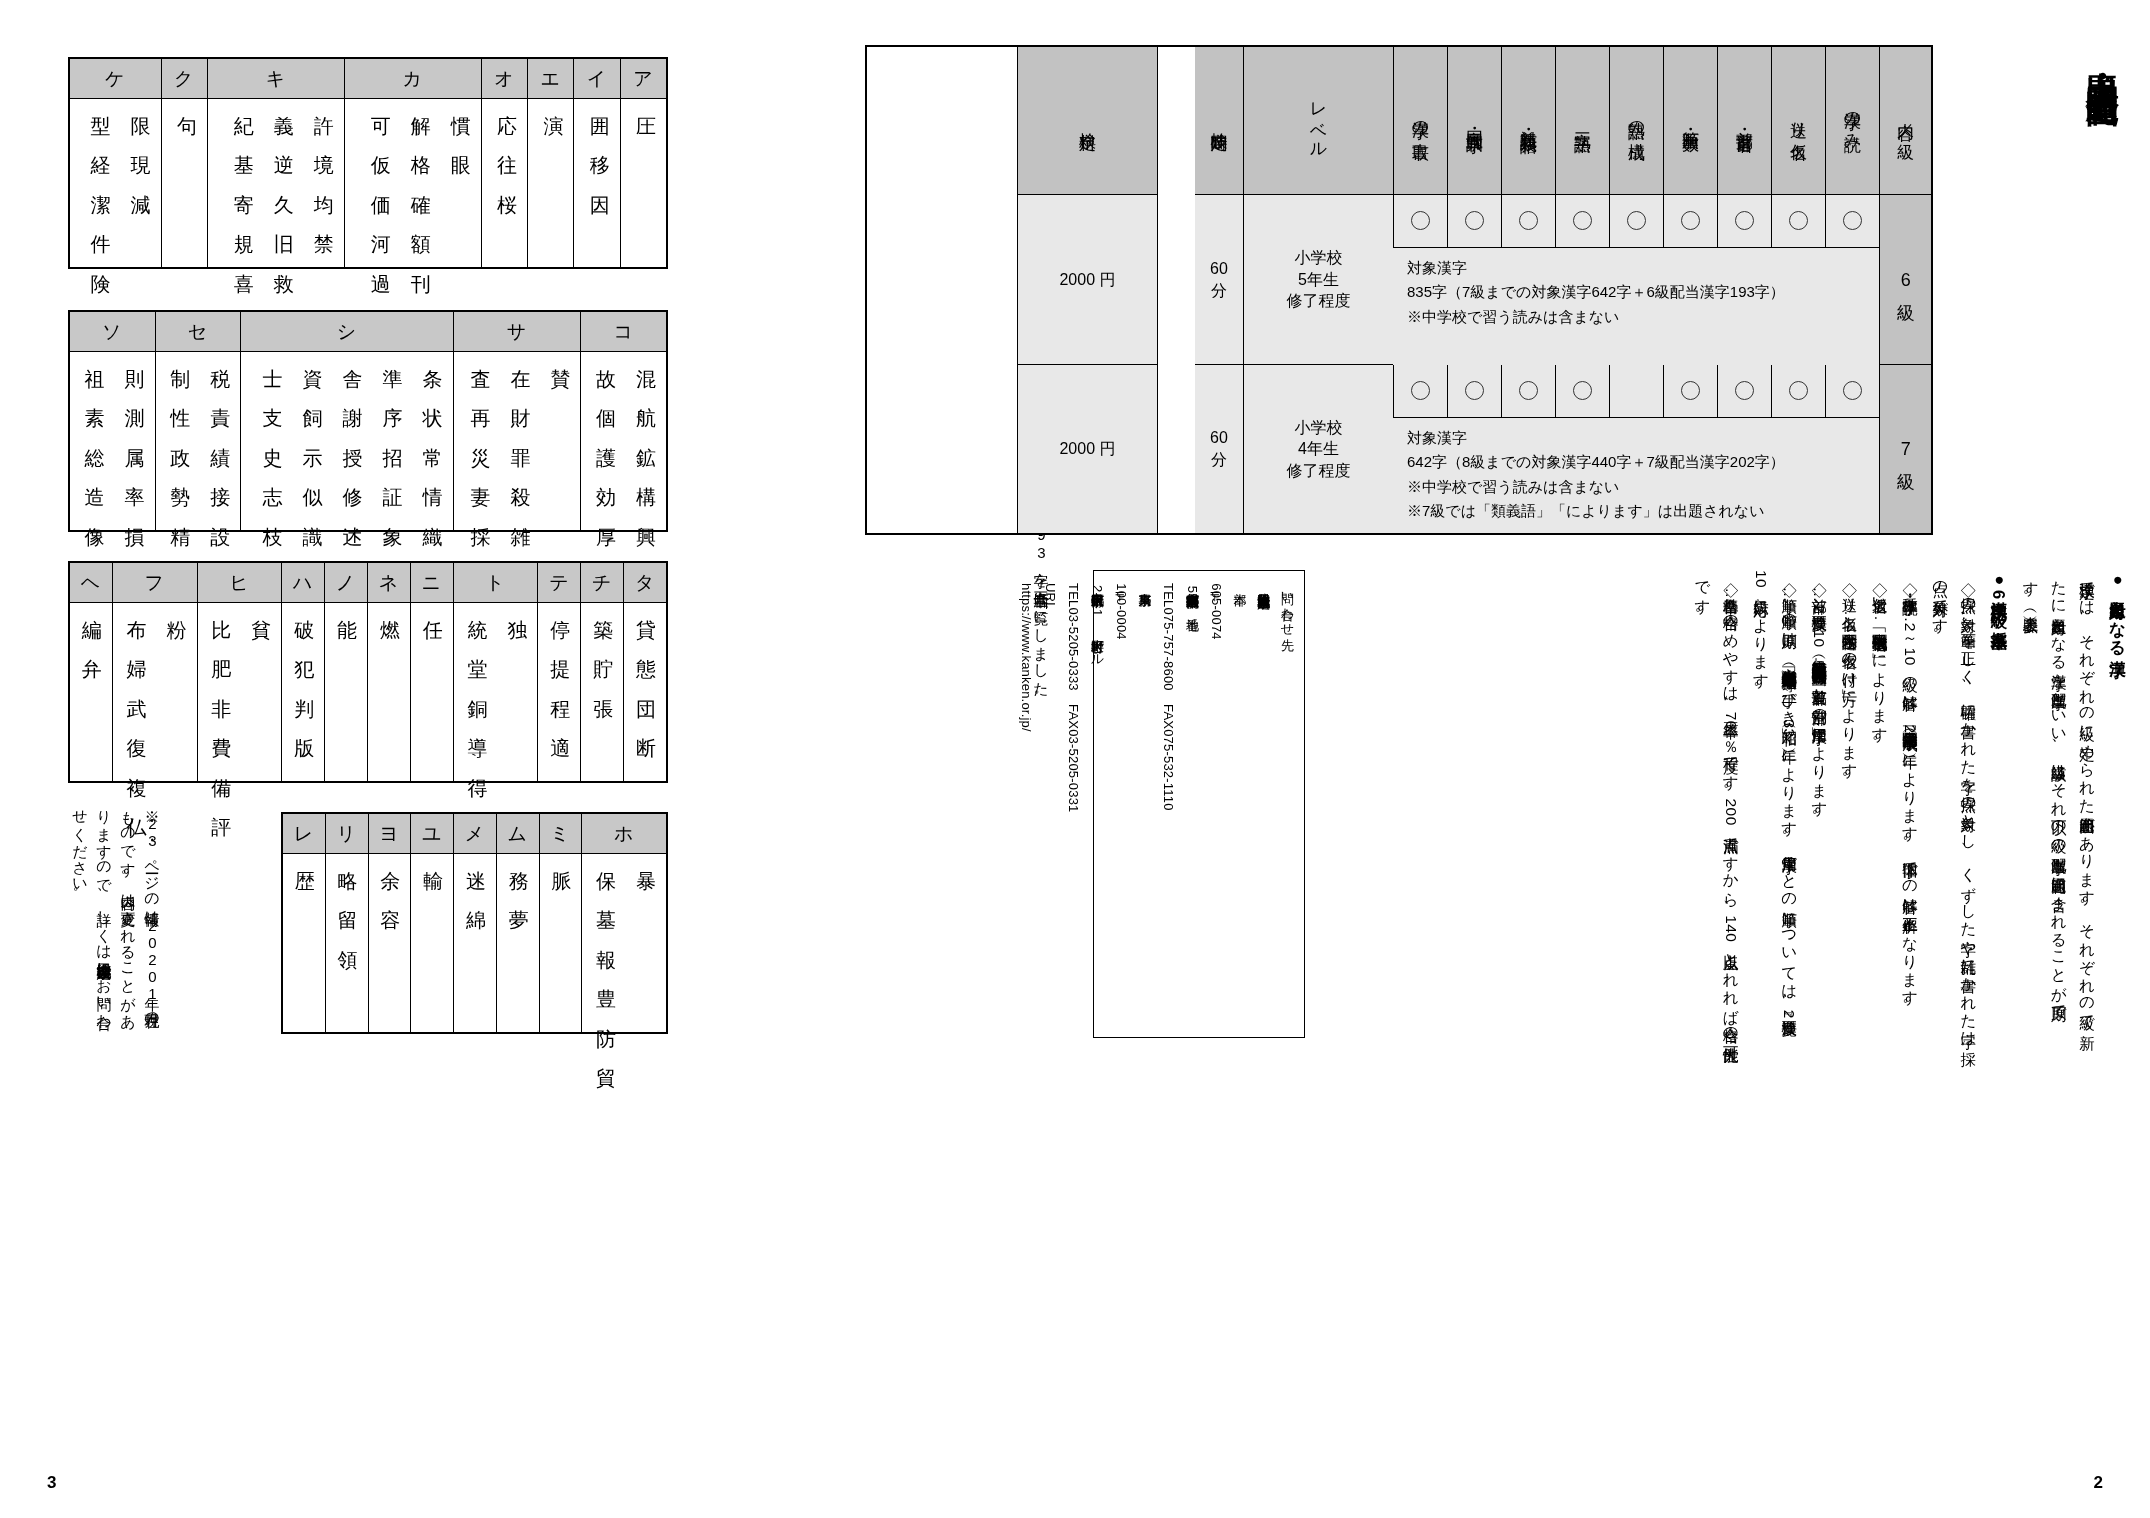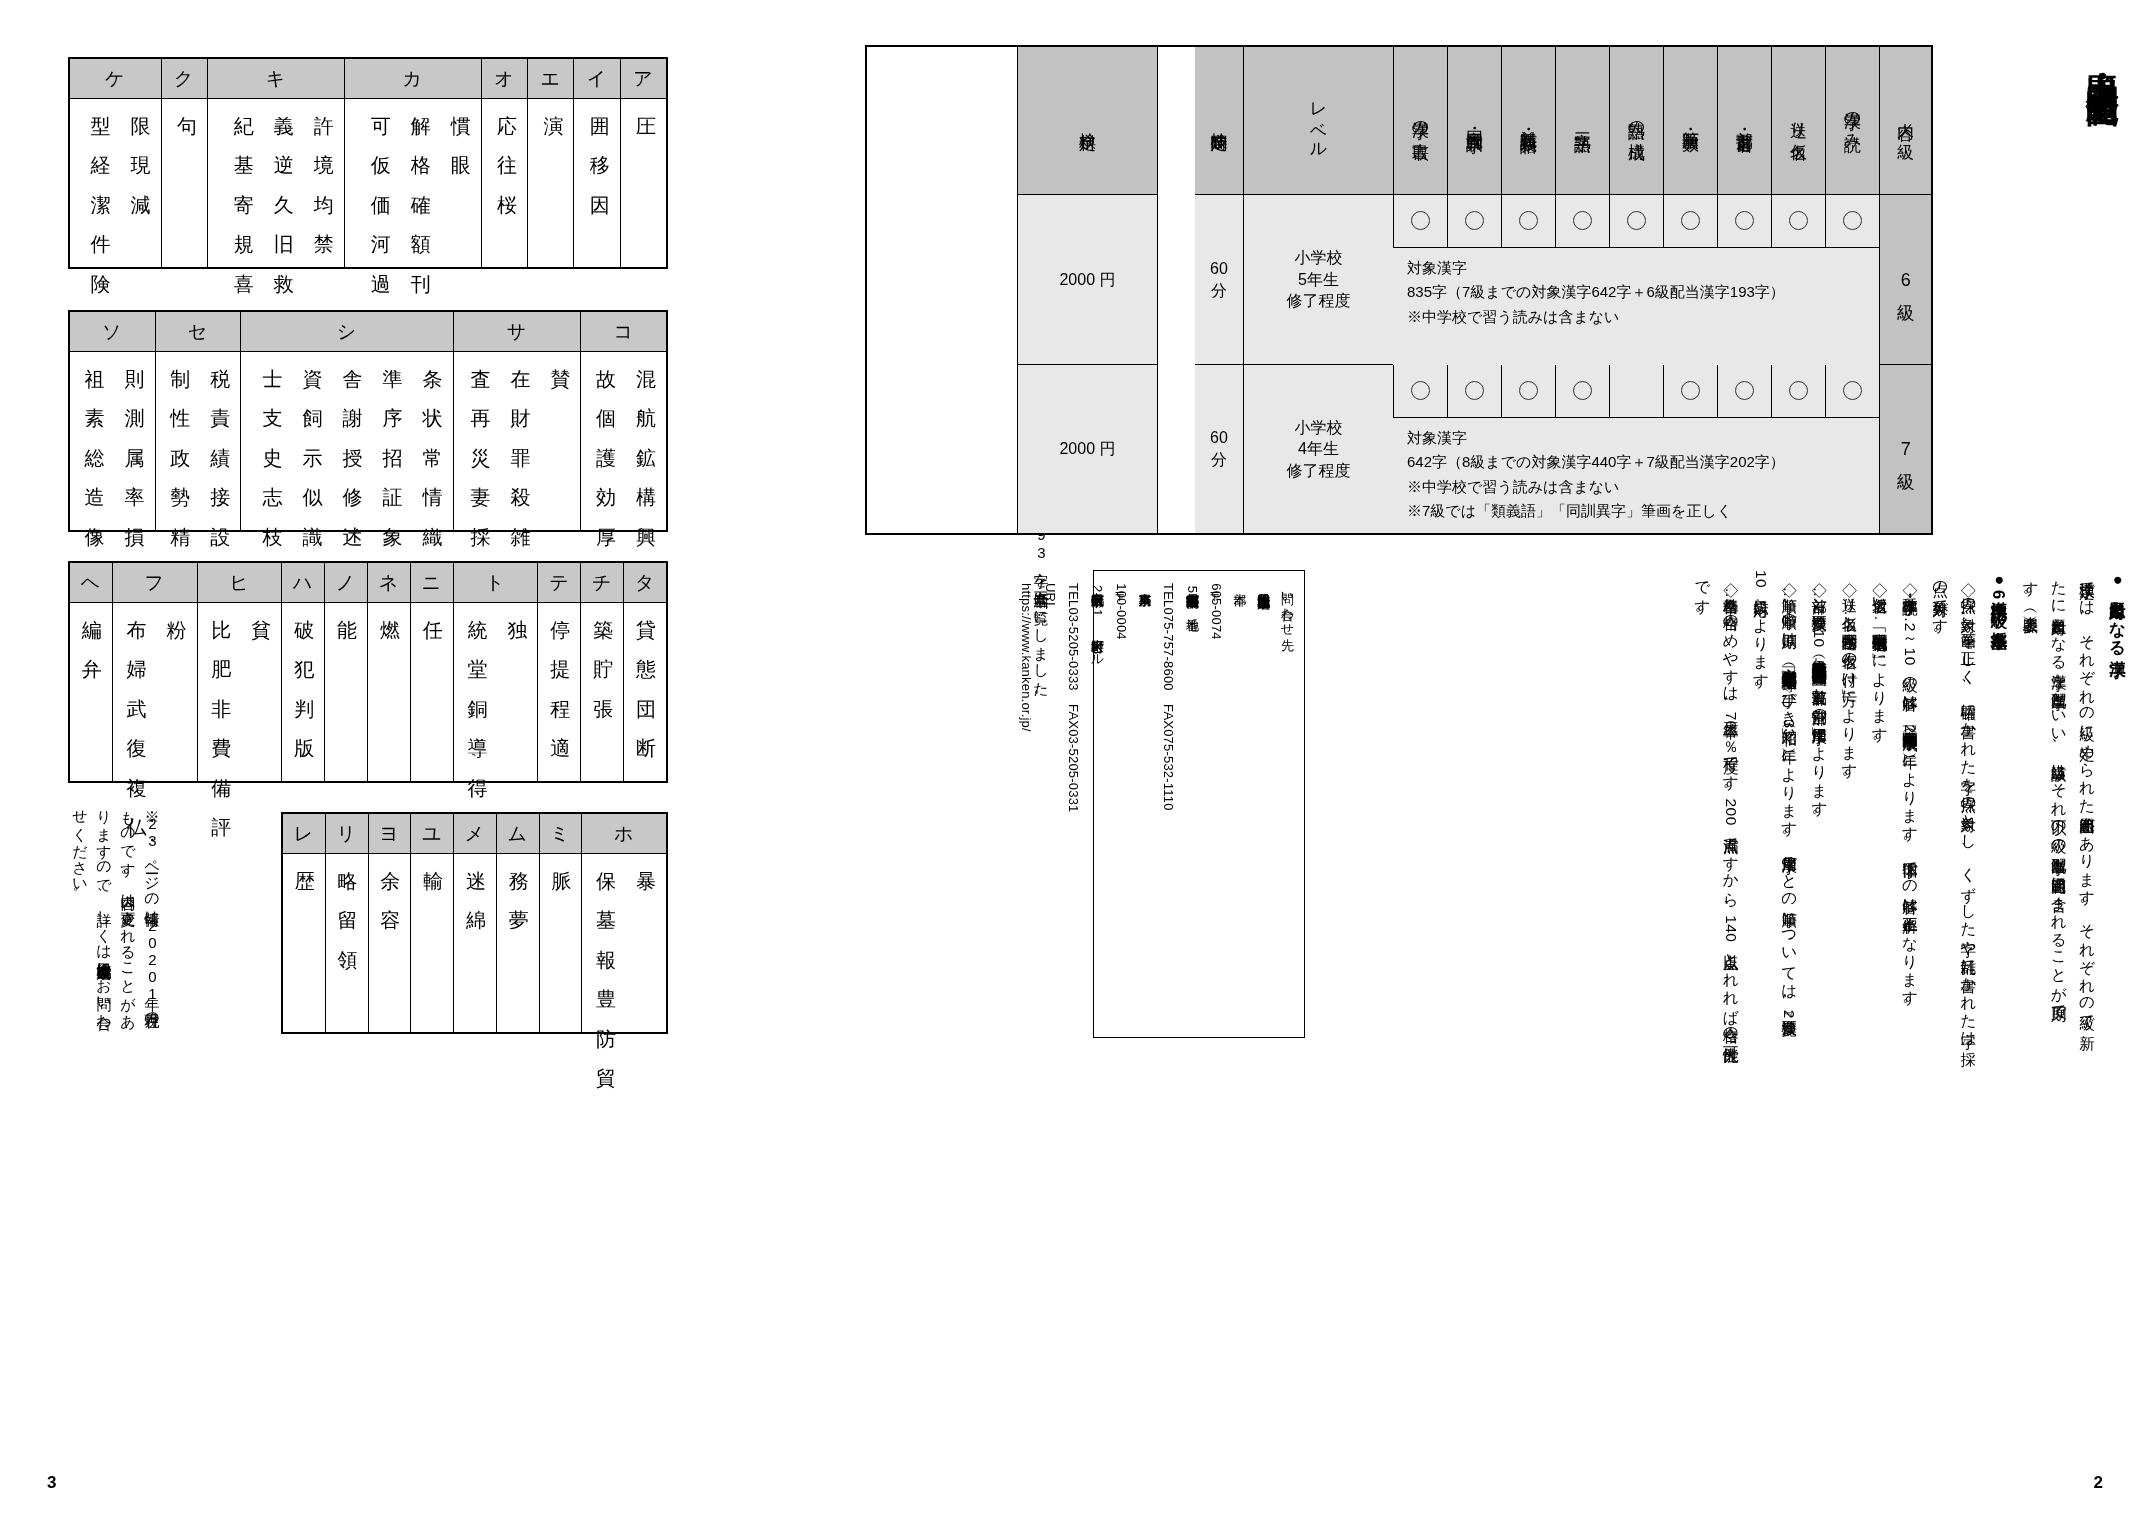--- a/index.html
+++ b/index.html
@@ -780,21 +780,21 @@
         </div>
         <div style="position: absolute; right: 52px; top: 200px; width: 486px; height: 118px; background: rgb(232, 232, 232); border-top: 1.5px solid rgb(0, 0, 0); box-sizing: border-box; padding: 8px 14px; font-family: &quot;Liberation Sans&quot;, sans-serif; font-size: 15px; line-height: 1.62; text-align: left;">
           <div>対象漢字</div>
           <div>835字（7級までの対象漢字642字＋6級配当漢字193字）</div>
           <div>※中学校で習う読みは含まない</div>
         </div>
         <div style="position: absolute; right: 52px; top: 370px; width: 486px; height: 116px; background: rgb(232, 232, 232); border-top: 1.5px solid rgb(0, 0, 0); box-sizing: border-box; padding: 8px 14px; font-family: &quot;Liberation Sans&quot;, sans-serif; font-size: 15px; line-height: 1.62; text-align: left;">
           <div>対象漢字</div>
           <div>642字（8級までの対象漢字440字＋7級配当漢字202字）</div>
           <div>※中学校で習う読みは含まない</div>
-          <div>※7級では「類義語」「同訓異字」筆画を正しく</div>
+          <div>※7級では「類義語」「によります」は出題されない</div>
         </div>
       </div>
 
     <div id="contact-box">
         <div class="contact-col">問い合わせ先</div>
         <div class="contact-col">公益財団法人日本漢字能力検定協会</div>
         <div class="contact-col">本部</div>
         <div class="contact-col">〒605-0074</div>
         <div class="contact-col">京都府京都市東山区祇園町南側551番地</div>
         <div class="contact-col">TEL075-757-8600　FAX075-532-1110</div>

